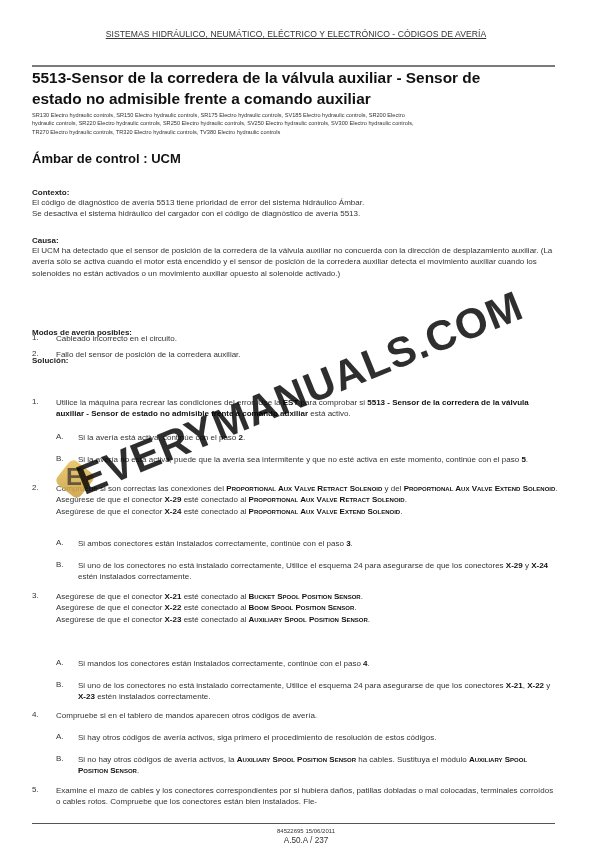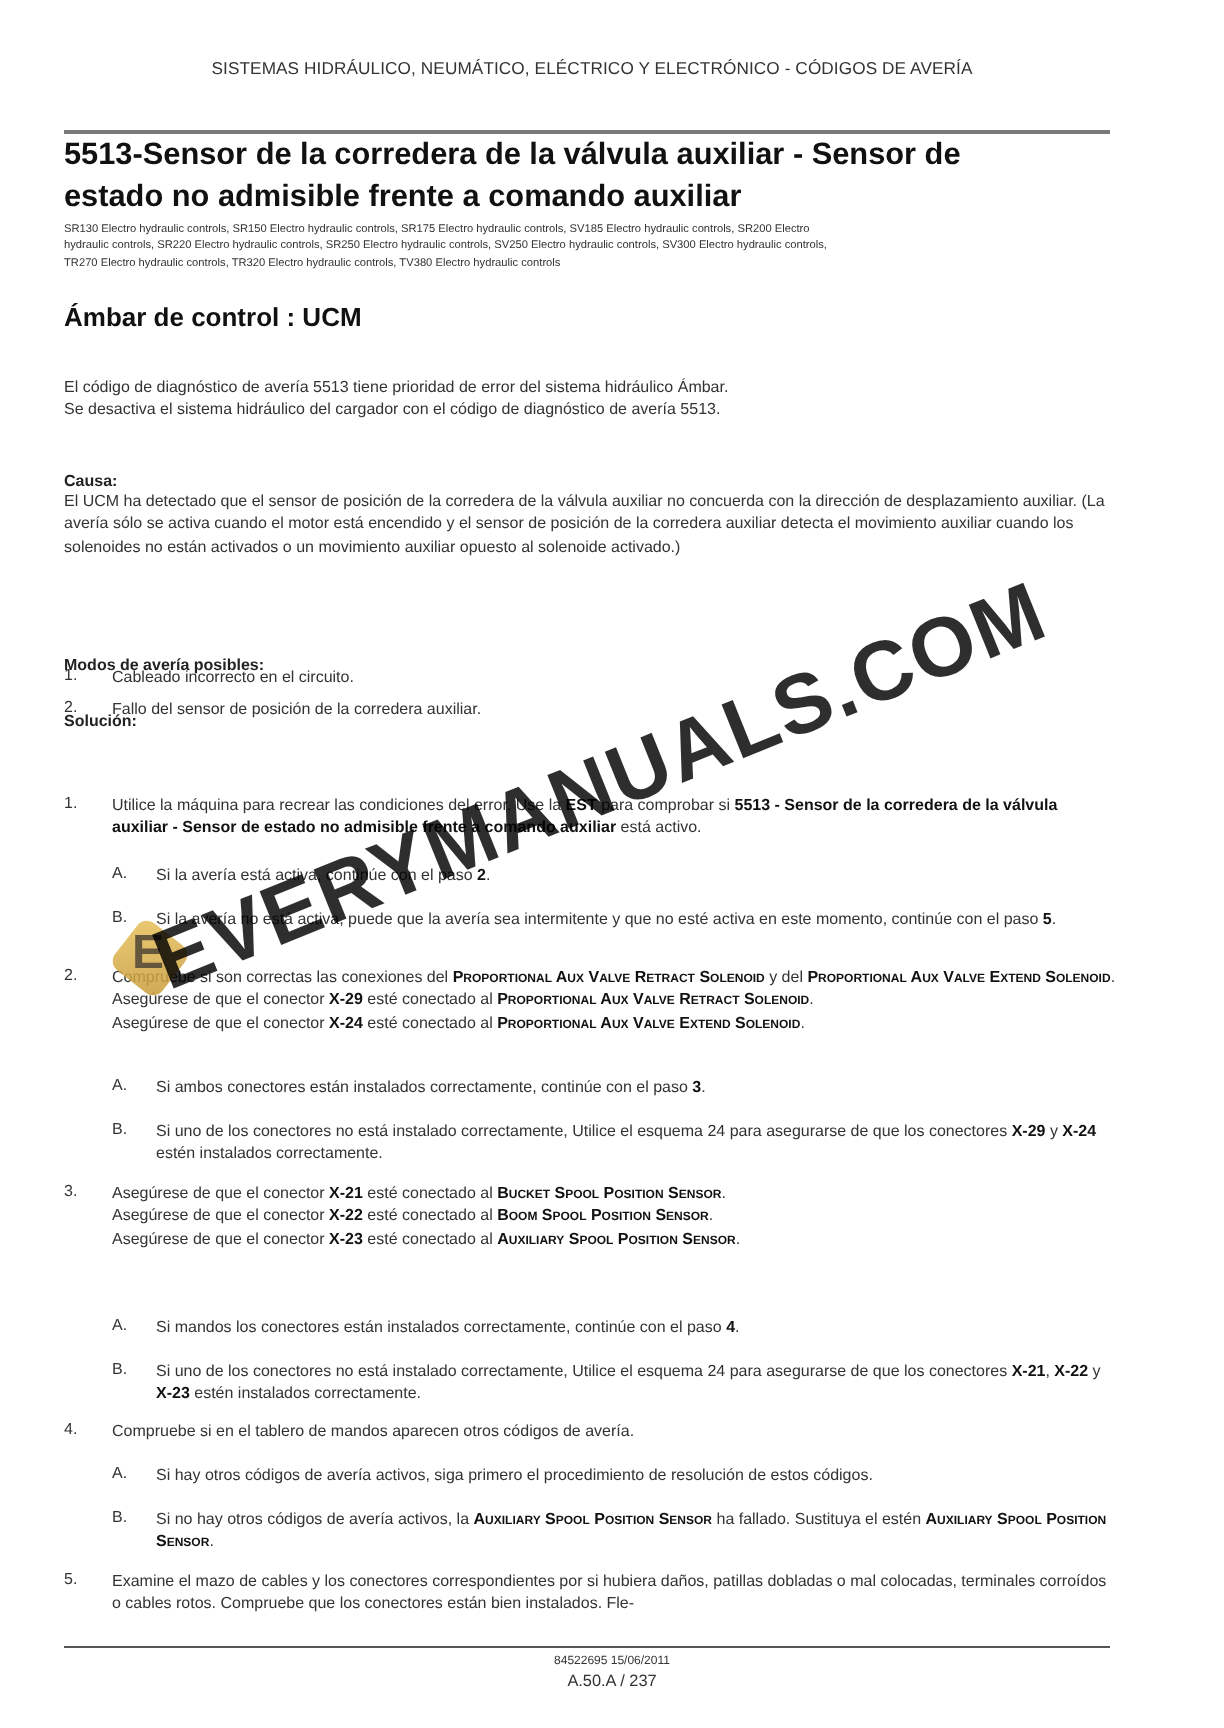--- a/index.html
+++ b/index.html
@@ -4,21 +4,21 @@
 <style>
   html, body { margin: 0; padding: 0; background: #ffffff; }
   body {
     width: 612px; height: 864px; position: relative; overflow: hidden;
     font-family: "Liberation Sans", "DejaVu Sans", sans-serif;
     color: #1a1a1a;
   }
   .page { position: absolute; left: 0; top: 0; width: 612px; height: 864px; }
   .running-header {
     position: absolute; top: 29px; left: 0; width: 592px; text-align: center;
-    font-size: 8.6px; color: #333; letter-spacing: 0.05px;
+    font-size: 8.6px; color: #333; letter-spacing: 0.05px; text-decoration: underline;
   }
   .rule-top { position: absolute; left: 32px; width: 523px; top: 65px; height: 2px; background: #7a7a7a; }
   .title {
     position: absolute; left: 32px; top: 67px; width: 530px;
     font-size: 15.4px; font-weight: bold; line-height: 21px; color: #111;
   }
   .applies {
     position: absolute; left: 32px; top: 111px; width: 528px;
     font-size: 5.6px; line-height: 8.4px; color: #333;
   }
@@ -73,20 +73,21 @@
 
   <div class="applies">
     <div>SR130 Electro hydraulic controls, SR150 Electro hydraulic controls, SR175 Electro hydraulic controls, SV185 Electro hydraulic controls, SR200 Electro</div>
     <div>hydraulic controls, SR220 Electro hydraulic controls, SR250 Electro hydraulic controls, SV250 Electro hydraulic controls, SV300 Electro hydraulic controls,</div>
     <div>TR270 Electro hydraulic controls, TR320 Electro hydraulic controls, TV380 Electro hydraulic controls</div>
   </div>
 
   <div class="module-title">Ámbar de control : UCM</div>
 
   <div class="block" style="top:188px;">
+    <div class="section-label">Contexto:</div>
     <div class="para">El código de diagnóstico de avería 5513 tiene prioridad de error del sistema hidráulico Ámbar.</div>
     <div class="para">Se desactiva el sistema hidráulico del cargador con el código de diagnóstico de avería 5513.</div>
   </div>
 
   <div class="block" style="top:236px;">
     <div class="section-label">Causa:</div>
     <div class="para">El UCM ha detectado que el sensor de posición de la corredera de la válvula auxiliar no concuerda con la dirección de desplazamiento auxiliar. (La avería sólo se activa cuando el motor está encendido y el sensor de posición de la corredera auxiliar detecta el movimiento auxiliar cuando los solenoides no están activados o un movimiento auxiliar opuesto al solenoide activado.)</div>
   </div>
 
   <div class="block" style="top:328px;">
@@ -159,21 +160,21 @@
     <div class="num-item" style="top:313px;">
       <span class="num">4.</span>
       <span class="num-text">Compruebe si en el tablero de mandos aparecen otros códigos de avería.</span>
     </div>
     <div class="sub-item" style="top:335px;">
       <span class="sub-letter">A.</span>
       <span class="sub-text">Si hay otros códigos de avería activos, siga primero el procedimiento de resolución de estos códigos.</span>
     </div>
     <div class="sub-item" style="top:357px;">
       <span class="sub-letter">B.</span>
-      <span class="sub-text"><span>Si no hay otros códigos de avería activos, la </span><span class="sc">Auxiliary Spool Position Sensor</span><span> ha fallado. Sustituya el estén </span><span class="sc">Auxiliary Spool Position Sensor</span><span>.</span></span>
+      <span class="sub-text"><span>Si no hay otros códigos de avería activos, la </span><span class="sc">Auxiliary Spool Position Sensor</span><span> ha cables. Sustituya el módulo </span><span class="sc">Auxiliary Spool Position Sensor</span><span>.</span></span>
     </div>
 
     <div class="num-item" style="top:388px;">
       <span class="num">5.</span>
       <span class="num-text">Examine el mazo de cables y los conectores correspondientes por si hubiera daños, patillas dobladas o mal colocadas, terminales corroídos o cables rotos.  Compruebe que los conectores están bien instalados.  Fle-</span>
     </div>
   </div>
 
   <div class="wm-logo">
       <span>E</span>

